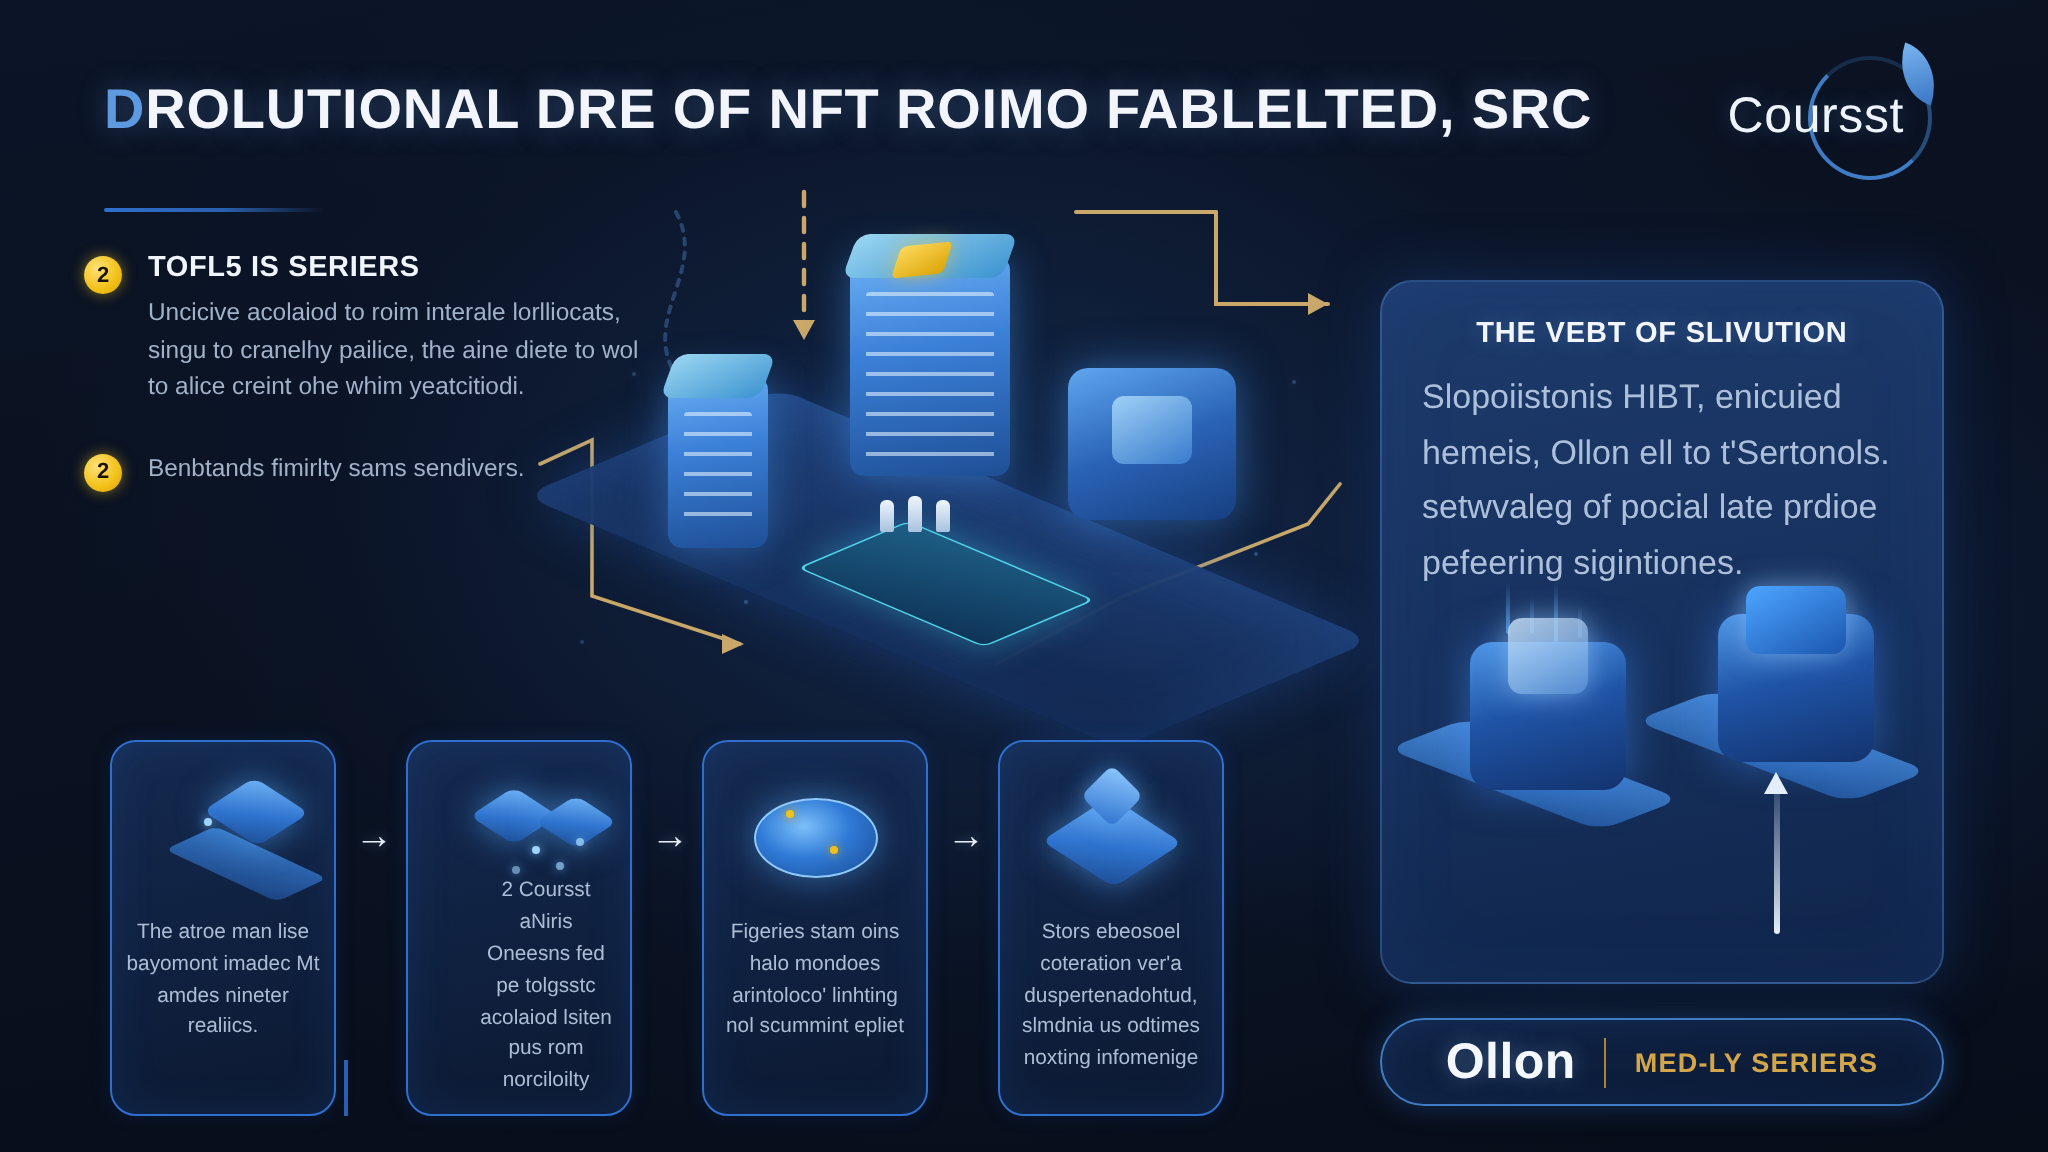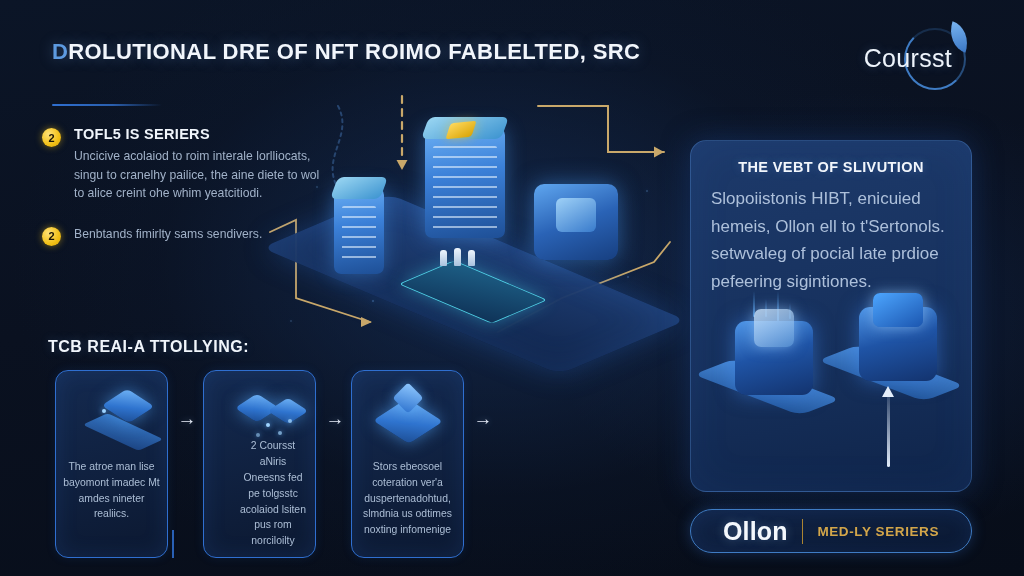--- a/index.html
+++ b/index.html
@@ -27,21 +27,21 @@
   .dots { position: absolute; inset: 0; pointer-events: none; opacity: .55; }
   .dot { position: absolute; width: 2px; height: 2px; border-radius: 50%;
          background: #6fa8e8; box-shadow: 0 0 4px #4b87cf; }
 
   
   .header {
     position: absolute; left: 0; top: 0; width: 1024px; height: 108px;
   }
   .title {
     position: absolute; left: 52px; top: 39px;
-    font-size: 22px; font-weight: 700; letter-spacing: .4px;
+    font-size: 28px; font-weight: 700; letter-spacing: .4px;
     color: #f2f6fc; white-space: nowrap;
     text-shadow: 0 0 14px rgba(120,170,240,.35);
   }
   .title .cap { color: #5d9ae0; }
 
   .title-rule {
     position: absolute; left: 52px; top: 104px; width: 110px; height: 2px;
     background: linear-gradient(90deg, #2f6fd0 0%, #2a5fae 55%, rgba(42,95,174,0) 100%);
     border-radius: 2px;
   }
@@ -341,21 +341,20 @@
       <div class="bullet-head">TOFL5 IS SERIERS</div>
       <div class="bullet-body">Uncicive acolaiod to roim interale lorlliocats, singu to cranelhy pailice, the aine diete to wol to alice creint ohe whim yeatcitiodi.</div>
     </div>
 
     <div class="bullet-row" style="margin-top:22px;">
       <div class="bullet-badge">2</div>
       <div class="bullet-body">Benbtands fimirlty sams sendivers.</div>
     </div>
   </div>
 
-  <div class="section-head">TCB REAI-A TTOLLYING:</div>
 
   <div class="center-art">
 
     <svg width="420" height="250" style="position:absolute;left:0;top:0;">
 
       <path class="route" d="M140 4 L140 70" stroke="#c9a86a" stroke-width="2.2" stroke-dasharray="7 6"></path>
       <path d="M140 78 l-5.5 -10 h11 z" fill="#c9a86a"></path>
 
       <path class="route" d="M396 14 L466 14" stroke="#c9a86a" stroke-width="2" transform="translate(-120,0)"></path>
       <path class="route" d="M346 14 L346 60 L402 60" stroke="#c9a86a" stroke-width="2"></path>
@@ -409,20 +408,28 @@
         <div class="iso-cube" style="width:26px;height:26px;left:8px;top:8px;"></div>
         <div class="iso-cube" style="width:24px;height:24px;left:40px;top:12px;"></div>
         <div class="iso-spark" style="left:30px;top:36px;"></div>
         <div class="iso-spark" style="left:42px;top:44px;opacity:.7;"></div>
         <div class="iso-spark" style="left:20px;top:46px;opacity:.6;"></div>
         <div class="iso-spark" style="left:52px;top:32px;opacity:.8;"></div>
       </div>
       <div class="card-text">2 Coursst aNiris Oneesns fed pe tolgsstc acolaiod lsiten pus rom norciloilty</div>
     </div>
 
+    <div class="card">
+      <div class="card-art">
+        <div class="iso-disc"></div>
+        <div class="iso-spark" style="left:22px;top:18px;background:#f2c016;box-shadow:0 0 5px #d9a406;"></div>
+        <div class="iso-spark" style="left:44px;top:36px;background:#f2c016;box-shadow:0 0 5px #d9a406;"></div>
+      </div>
+      <div class="card-text">Figeries stam oins halo mondoes arintoloco' linhting nol scummint epliet</div>
+    </div>
 
     <div class="card">
       <div class="card-art">
         <div class="iso-cube" style="width:42px;height:40px;left:16px;top:14px;"></div>
         <div class="iso-chip" style="left:26px;top:0px;width:22px;height:22px;"></div>
       </div>
       <div class="card-text">Stors ebeosoel coteration ver'a duspertenadohtud, slmdnia us odtimes noxting infomenige</div>
     </div>
 
     <div class="flow-arrow fa1">→</div>

